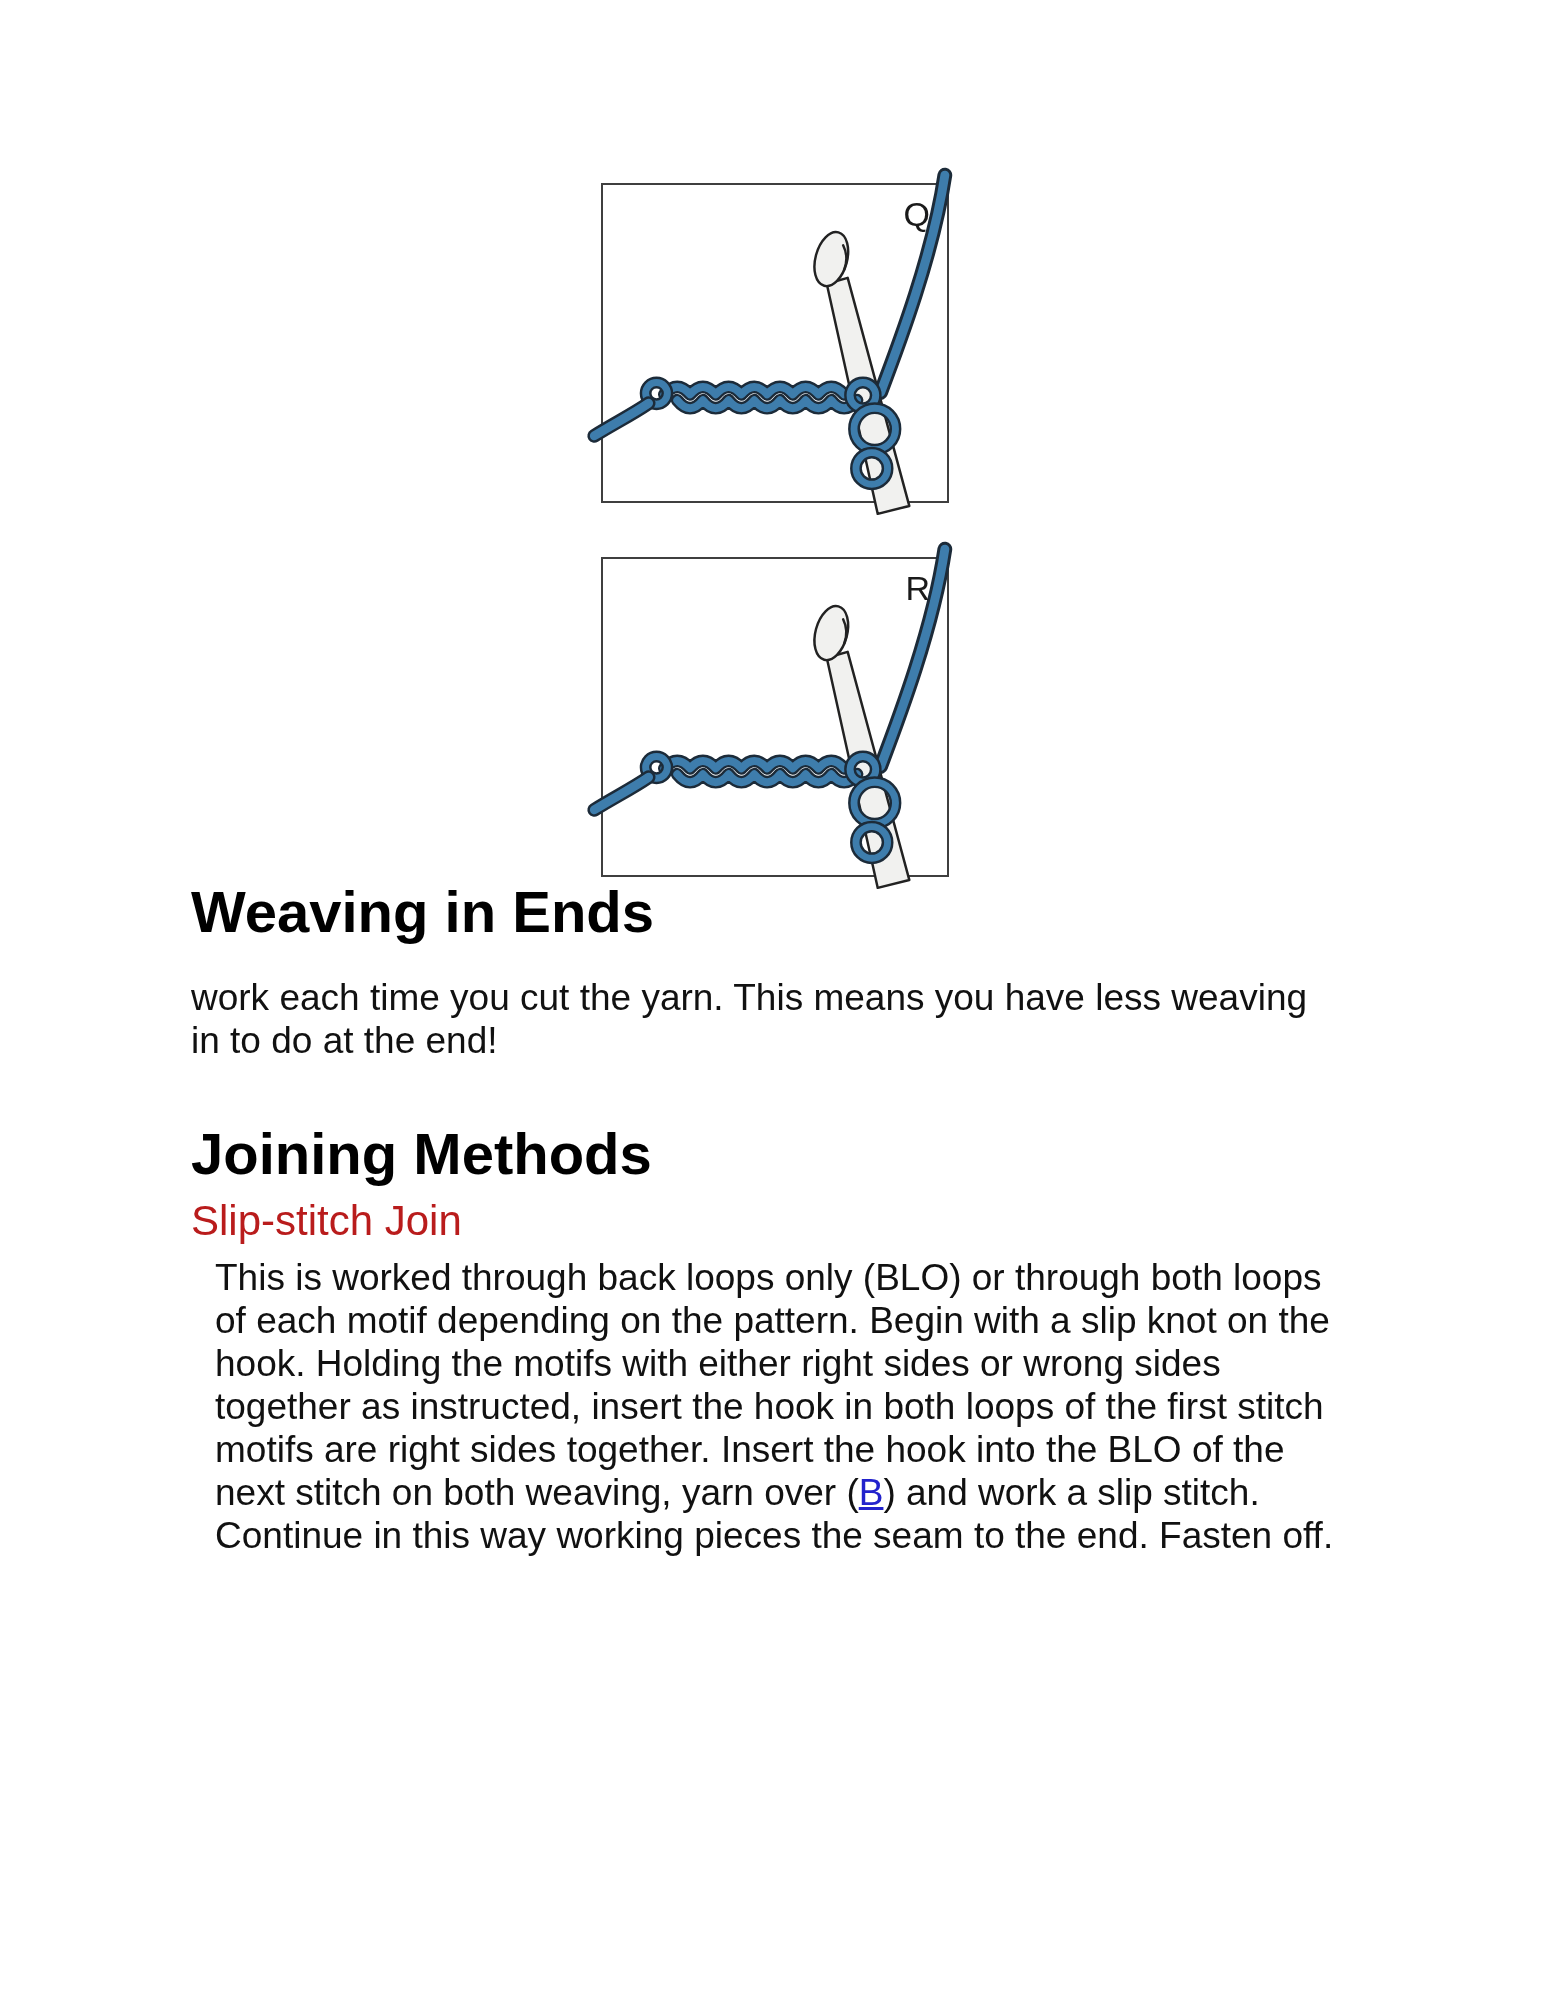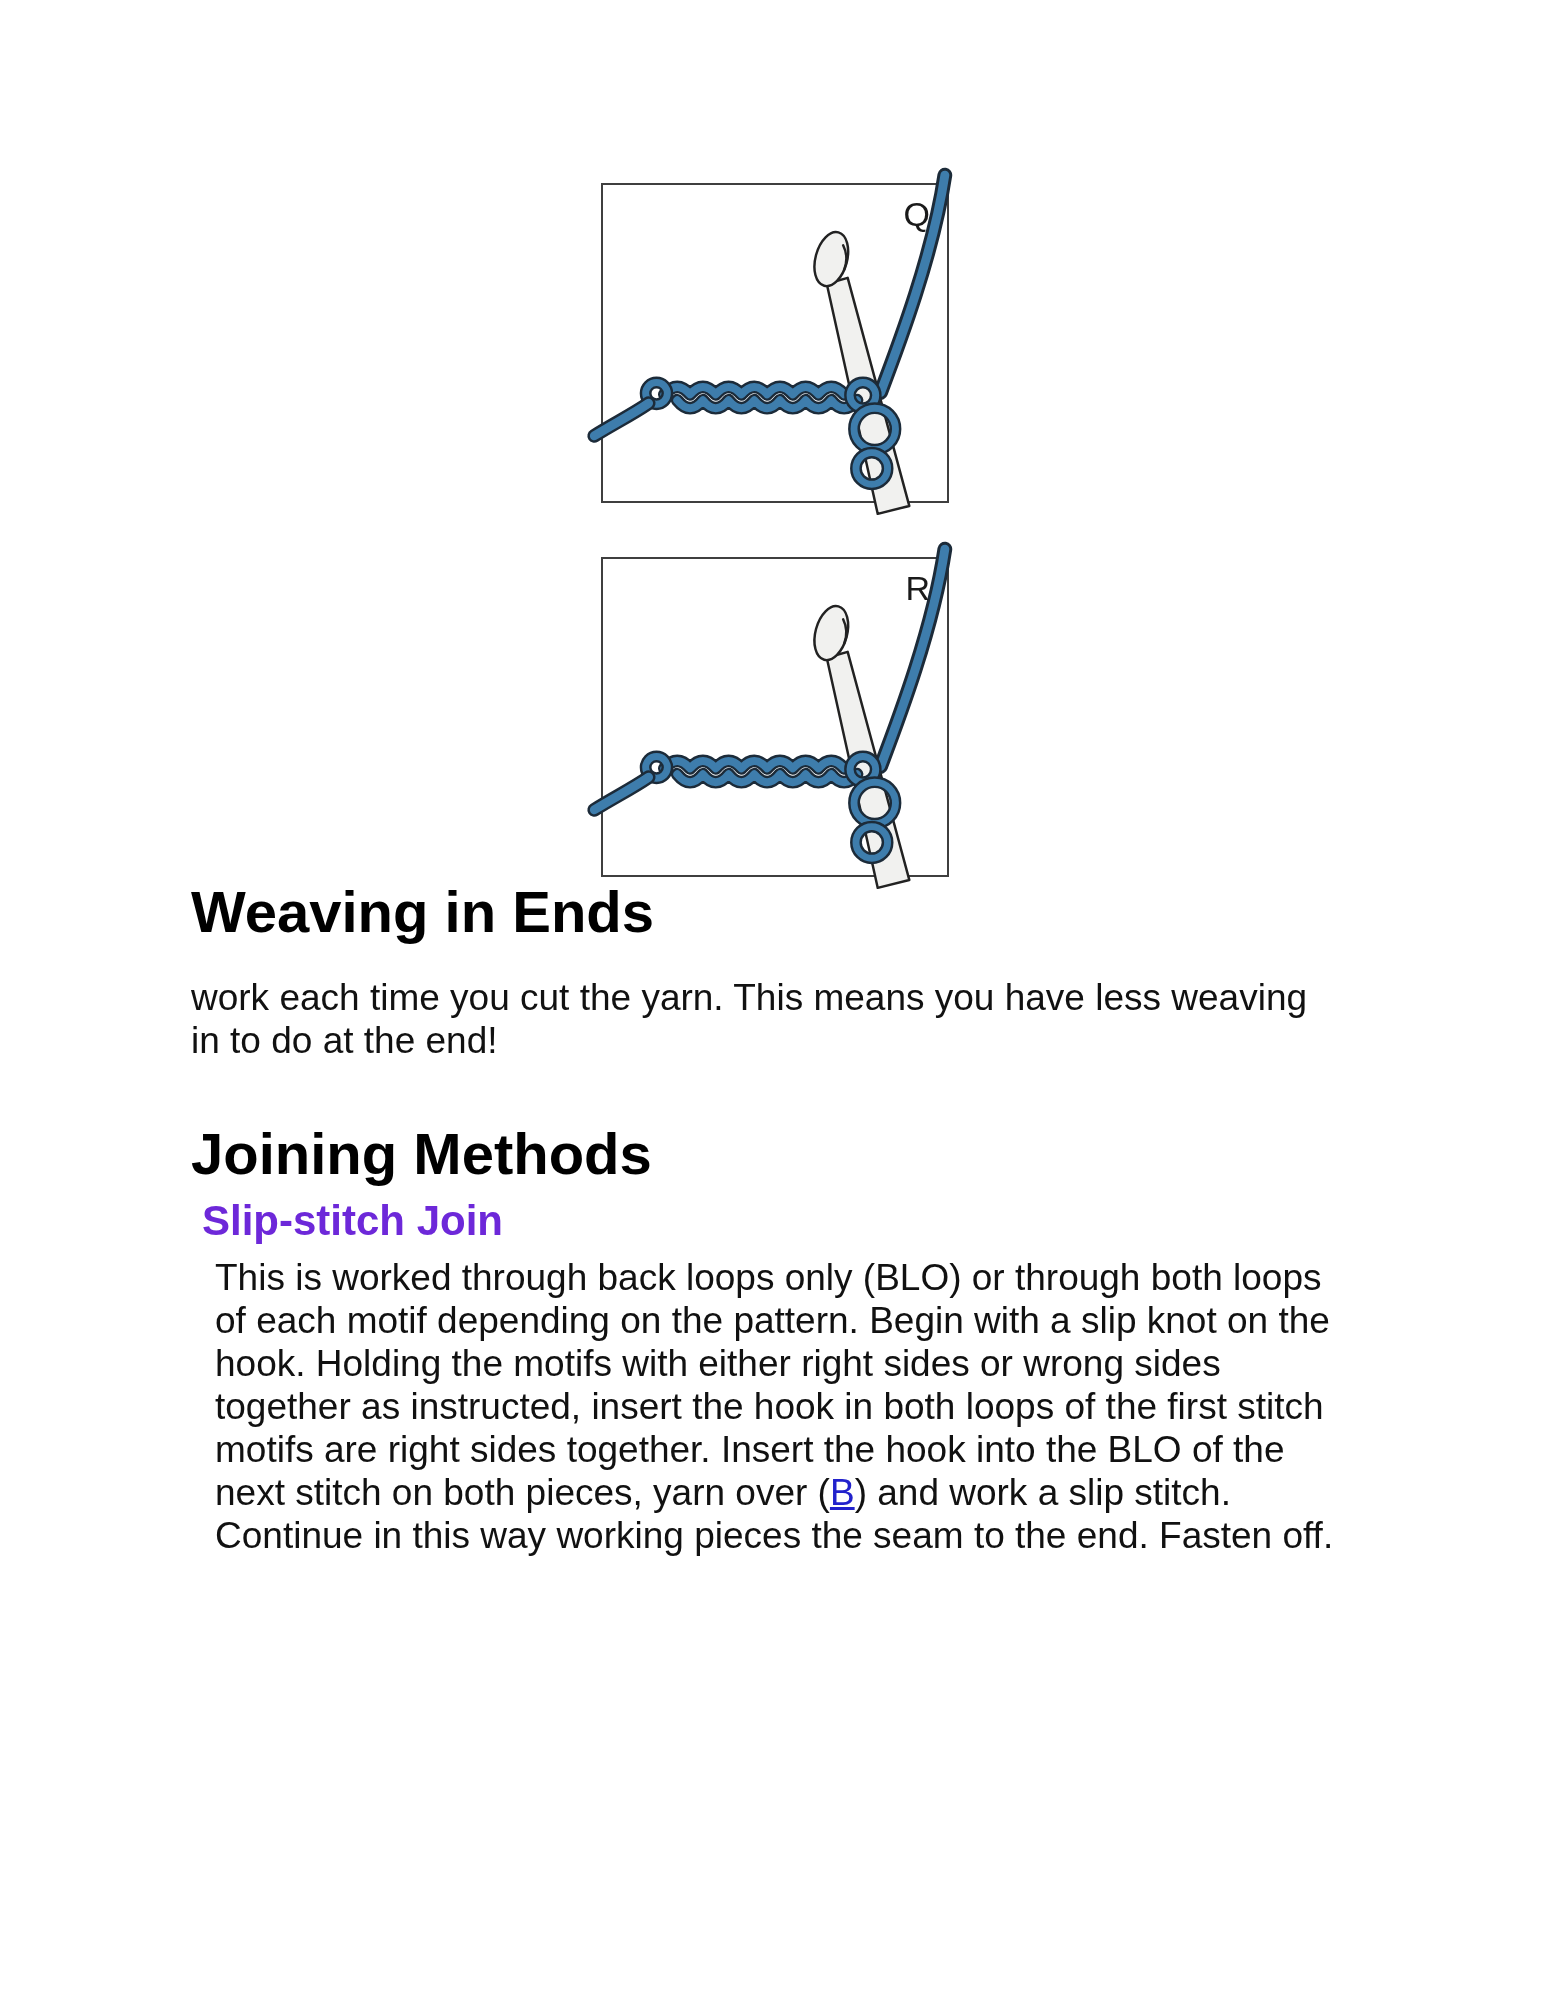--- a/index.html
+++ b/index.html
@@ -47,22 +47,22 @@
   .hook{fill:var(--hook-fill);stroke:var(--hook-out);stroke-width:2.5;stroke-linejoin:round;}
   .hookline{fill:none;stroke:var(--hook-out);stroke-width:2.5;stroke-linecap:round;}
   .h1{
     position:absolute;left:191px;
     font-size:58px;font-weight:700;color:#000000;
     line-height:66px;white-space:nowrap;
   }
   #h1a{top:879px;}
   #h1b{top:1121px;}
   .h2{
-    position:absolute;left:202px;top:1197px;
-    font-size:42px;font-weight:700;color:#6d28d9;
+    position:absolute;left:191px;top:1197px;
+    font-size:42px;font-weight:400;color:#b91c1c;
     line-height:48px;white-space:nowrap;
   }
   .para{
     position:absolute;left:191px;
     font-size:37px;font-weight:400;color:#111111;
     line-height:43px;
   }
   #p1{top:976px;}
   #p2{top:1256px;margin-left:24px;}
   .tl{white-space:nowrap;}
@@ -125,17 +125,17 @@
   <div class="h1" id="h1b">Joining Methods</div>
 
   <div class="h2">Slip-stitch Join</div>
 
   <div class="para" id="p2">
     <div class="tl">This is worked through back loops only (BLO) or through both loops</div>
     <div class="tl">of each motif depending on the pattern. Begin with a slip knot on the</div>
     <div class="tl">hook. Holding the motifs with either right sides or wrong sides</div>
     <div class="tl">together as instructed, insert the hook in both loops of the first stitch</div>
     <div class="tl">motifs are right sides together. Insert the hook into the BLO of the</div>
-    <div class="tl"><span>next stitch on both pieces, yarn over (</span><a class="doclink">B</a><span>) and work a slip stitch.</span></div>
+    <div class="tl"><span>next stitch on both weaving, yarn over (</span><a class="doclink">B</a><span>) and work a slip stitch.</span></div>
     <div class="tl">Continue in this way working pieces the seam to the end. Fasten off.</div>
   </div>
 
 </div>
 
 </body></html>

